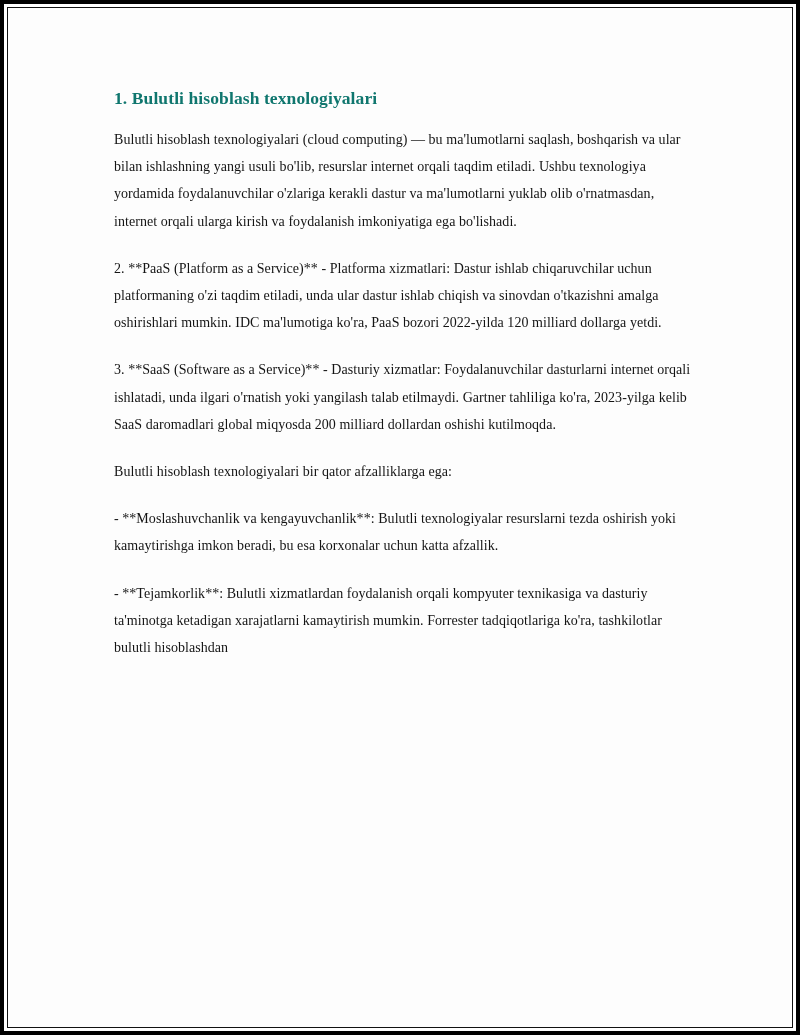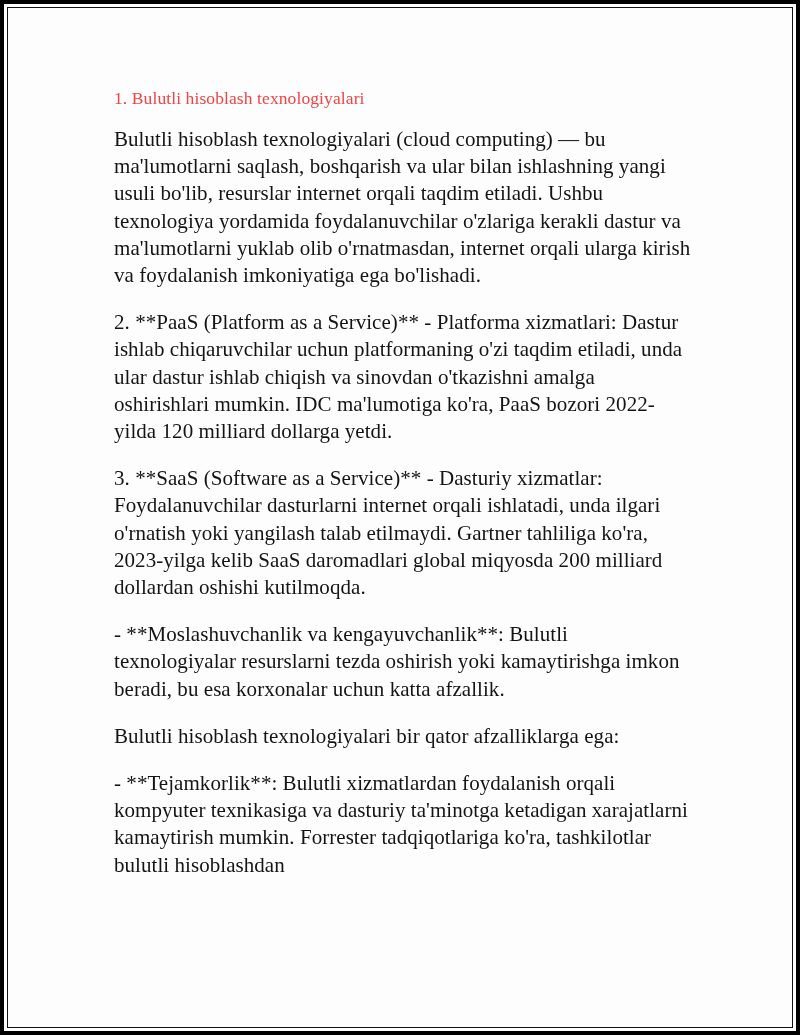--- a/index.html
+++ b/index.html
@@ -44,29 +44,29 @@
     position: absolute;
     left: 0;
     top: 0;
     width: 100%;
     height: 100%;
     padding: 78px 84px 40px 106px;
   }
 
   .doc-heading {
     font-size: 17.5px;
-    font-weight: normal;
+    font-weight: bold;
     line-height: 24px;
-    color: #ef4444;
+    color: #0f766e;
     margin: 0 0 16px 0;
     letter-spacing: 0.1px;
   }
 
   .doc-para {
-    font-size: 21px;
+    font-size: 14px;
     line-height: 27.2px;
     color: #141414;
     margin: 0 0 20px 0;
     text-align: left;
     max-width: 578px;
     letter-spacing: 0.05px;
   }
   .doc-para:last-child {
     margin-bottom: 8px;
   }
@@ -82,22 +82,22 @@
         <h1 class="doc-heading">1. Bulutli hisoblash texnologiyalari</h1>
 
         <p class="doc-para">Bulutli hisoblash texnologiyalari (cloud computing) — bu ma'lumotlarni saqlash, boshqarish va ular bilan ishlashning yangi usuli bo'lib, resurslar internet orqali taqdim etiladi. Ushbu texnologiya yordamida foydalanuvchilar o'zlariga kerakli dastur va ma'lumotlarni yuklab olib o'rnatmasdan, internet orqali ularga kirish va foydalanish imkoniyatiga ega bo'lishadi.</p>
 
 
 
         <p class="doc-para">2. **PaaS (Platform as a Service)** - Platforma xizmatlari: Dastur ishlab chiqaruvchilar uchun platformaning o'zi taqdim etiladi, unda ular dastur ishlab chiqish va sinovdan o'tkazishni amalga oshirishlari mumkin. IDC ma'lumotiga ko'ra, PaaS bozori 2022-yilda 120 milliard dollarga yetdi.</p>
 
         <p class="doc-para">3. **SaaS (Software as a Service)** - Dasturiy xizmatlar: Foydalanuvchilar dasturlarni internet orqali ishlatadi, unda ilgari o'rnatish yoki yangilash talab etilmaydi. Gartner tahliliga ko'ra, 2023-yilga kelib SaaS daromadlari global miqyosda 200 milliard dollardan oshishi kutilmoqda.</p>
 
+        <p class="doc-para">Bulutli hisoblash texnologiyalari bir qator afzalliklarga ega:</p>
+
         <p class="doc-para">- **Moslashuvchanlik va kengayuvchanlik**: Bulutli texnologiyalar resurslarni tezda oshirish yoki kamaytirishga imkon beradi, bu esa korxonalar uchun katta afzallik.</p>
-
-        <p class="doc-para">Bulutli hisoblash texnologiyalari bir qator afzalliklarga ega:</p>
 
         <p class="doc-para">- **Tejamkorlik**: Bulutli xizmatlardan foydalanish orqali kompyuter texnikasiga va dasturiy ta'minotga ketadigan xarajatlarni kamaytirish mumkin. Forrester tadqiqotlariga ko'ra, tashkilotlar bulutli hisoblashdan</p>
 
       </div>
     </div>
   </div>
 </div>
 
 </body></html>

